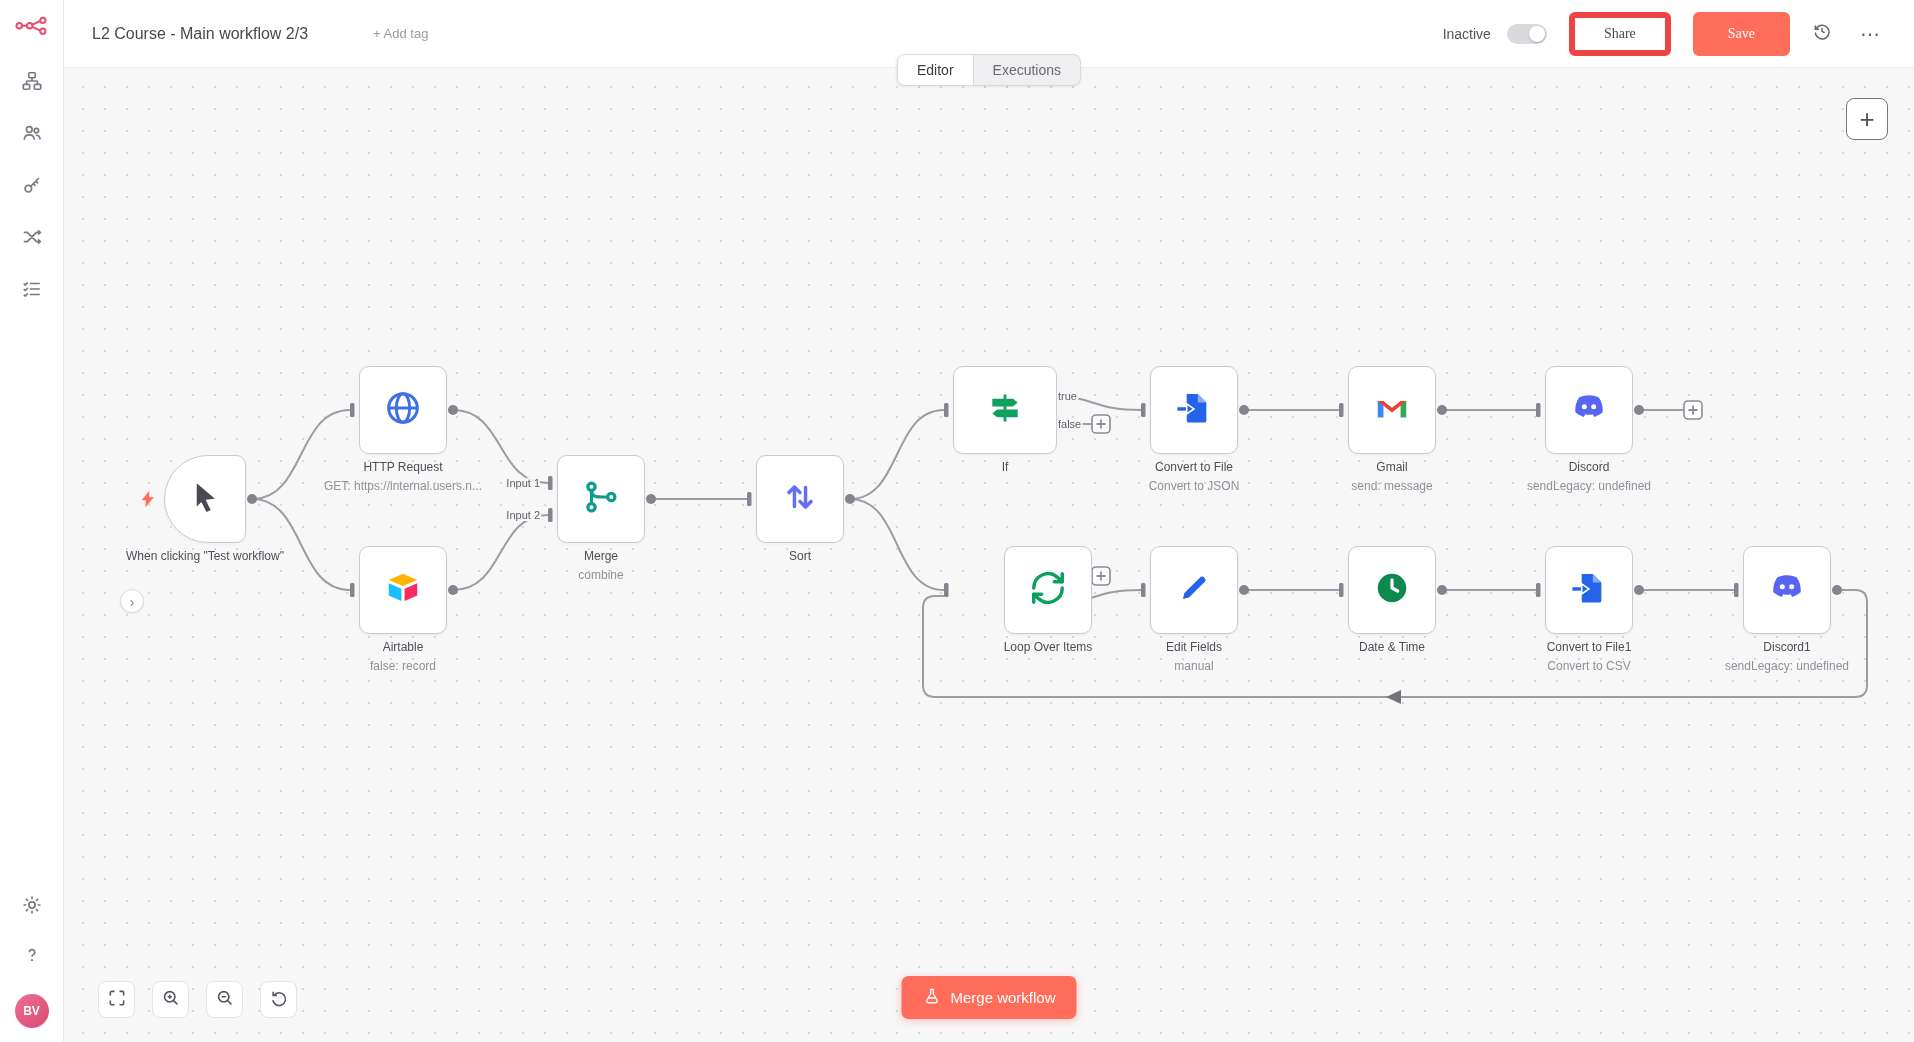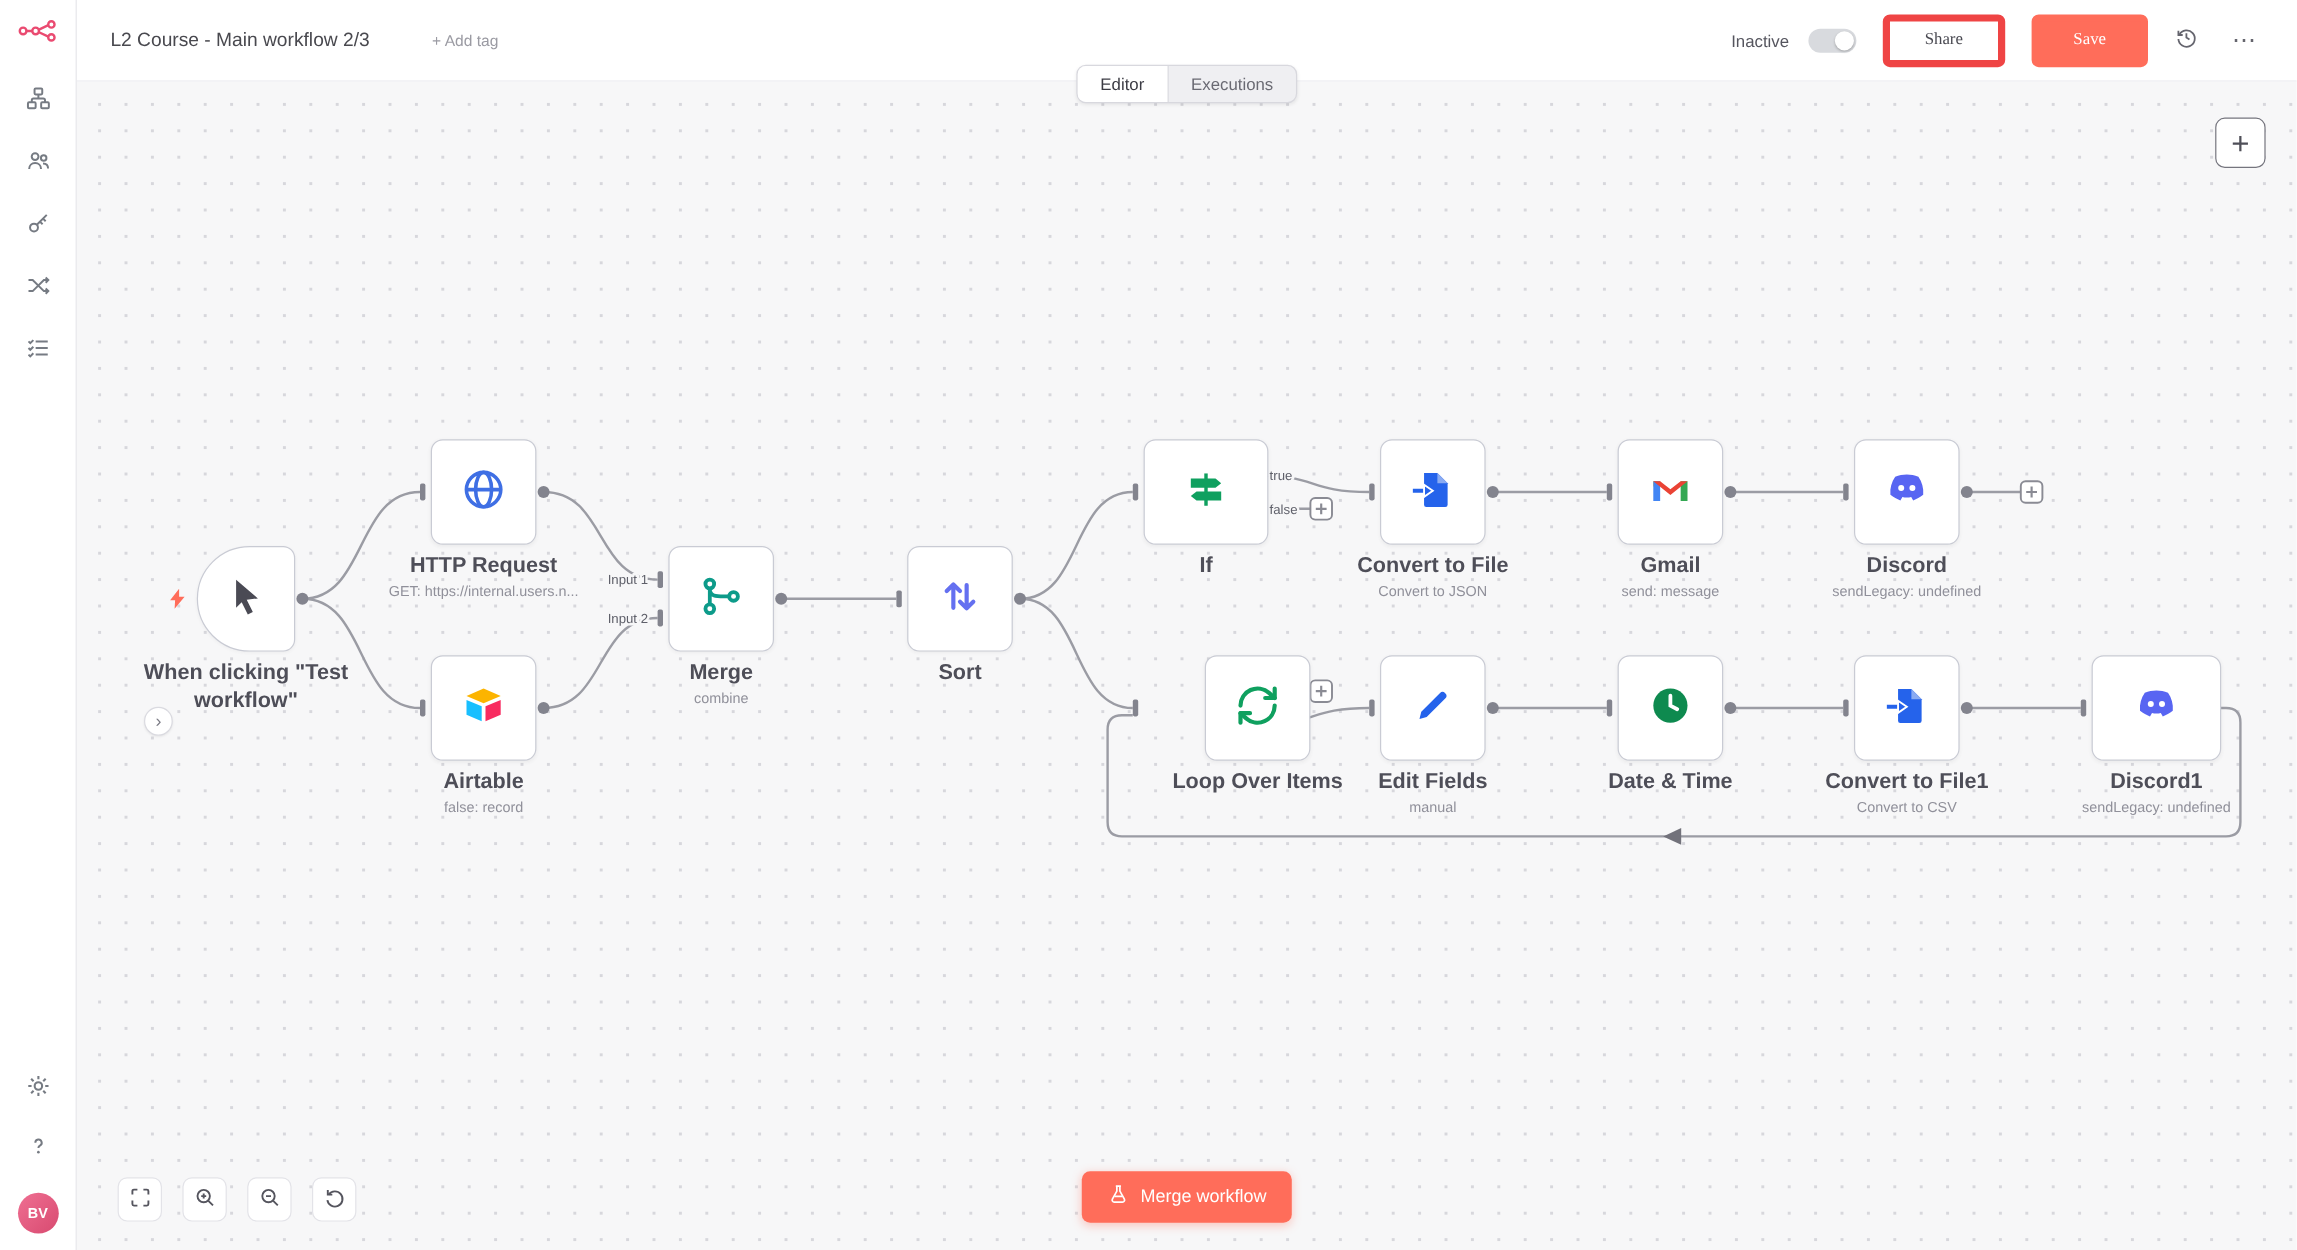--- a/index.html
+++ b/index.html
@@ -16,21 +16,21 @@
   .side-bottom { margin-top:auto; display:flex; flex-direction:column; gap:24px; align-items:center; }
   .avatar { width:34px; height:34px; border-radius:50%; color:#fff; font-size:12px; font-weight:bold;
     display:flex; align-items:center; justify-content:center;
     background:linear-gradient(135deg,#ef6f92,#d84a70); cursor:pointer; }
 
   
   .main { flex:1; display:flex; flex-direction:column; position:relative; }
   .header { height:68px; background:#fff; display:flex; align-items:center; padding:0 28px;
     border-bottom:1px solid #ececf0; z-index:9; }
   .title { font-size:16px; color:#49494f; cursor:text; }
-  .add-tag { margin-left:52px; font-size:13px; color:#9b9ba3; cursor:pointer; }
+  .add-tag { margin-left:65px; font-size:13px; color:#9b9ba3; cursor:pointer; }
   .header-right { margin-left:auto; display:flex; align-items:center; gap:16px; }
   .inactive-label { font-size:14px; color:#55555e; }
   .toggle { width:40px; height:20px; border-radius:10px; background:#d8dade; position:relative; cursor:pointer; }
   .toggle .knob { position:absolute; right:2px; top:2px; width:16px; height:16px; border-radius:50%;
     background:#fff; box-shadow:0 1px 2px rgba(0,0,0,.25); }
   .btn { font-size:14px; border-radius:6px; padding:8px 29px; border:6px solid #ef4444;
     background:#fff; color:#4a4a52; cursor:pointer; margin-left:6px;font-family:Liberation Serif, serif; }
   .btn.primary { background:#ff6d5a; border-color:#ff6d5a; color:#fff; font-weight:500; }
   .icon-btn { width:32px; height:32px; display:flex; align-items:center; justify-content:center;
     background:none; border:none; color:#65656e; font-size:20px; cursor:pointer; }
@@ -57,21 +57,21 @@
   .loop-arrow { fill:#72727b; }
 
   
   .node { position:absolute; }
   .node-box { width:100%; height:88px; background:#fff; border:1.7px solid #c9cbd4; border-radius:10px;
     display:flex; align-items:center; justify-content:center; cursor:pointer;
     box-shadow:0 1px 3px rgba(60,60,70,.06); }
   .node-box.trigger { border-radius:44px 10px 10px 44px; }
   .node-label { position:absolute; top:94px; left:50%; transform:translateX(-50%); width:178px;
     text-align:center; pointer-events:none; }
-  .node-name { font-size:18px; font-weight:700; color:#4e4e58; line-height:1.3; }
+  .node-name { font-size:12px; font-weight:400; color:#4e4e58; line-height:1.3; }
   .node-sub { font-size:12px; color:#90909a; margin-top:3px; }
   .bolt { position:absolute; left:-26px; top:34px; }
 
   
   .add-node { position:absolute; top:30px; right:26px; width:42px; height:42px; background:#fff;
     border:1.8px solid #75757e; border-radius:8px; font-size:26px; line-height:1; color:#4f4f58;
     display:flex; align-items:center; justify-content:center; cursor:pointer; }
   .zoom-controls { position:absolute; left:34px; bottom:24px; display:flex; gap:17px; }
   .zctrl { width:37px; height:37px; border-radius:8px; background:#fff; border:1px solid #e3e3e8;
     display:flex; align-items:center; justify-content:center; cursor:pointer; color:#55555e; }
@@ -428,21 +428,21 @@
                   <path d="M1.5 12.6 h6.5" stroke="#fff" stroke-width="4.4"></path>
                   <path d="M1.5 12.6 h6.5" stroke="#2563EB" stroke-width="2.2"></path>
                   <path d="M7.4 9.4 L12 12.6 L7.4 15.8 Z" fill="#2563EB" stroke="#fff" stroke-width="1"></path>
                 </svg></span>
             </div>
             <div class="node-label">
               <div class="node-name">Convert to File1</div>
               <div class="node-sub">Convert to CSV</div>
             </div>
           </div>
-          <div class="node" style="left: 1679px; top: 478px; width: 108px;">
+          <div class="node" style="left: 1679px; top: 478px; width: 88px;">
             <div class="node-box ">
               <span class="node-icon"><svg width="40" height="40" viewBox="0 0 24 24">
                   <path d="M6.2 5.6 C8.1 4.8 10 4.4 12 4.4 C14 4.4 15.9 4.8 17.8 5.6 C19.6 8.2 20.5 11.2 20.2 14.6 C18.6 15.9 16.9 16.8 15.2 17.4 L14.2 15.7 C13.5 15.9 12.8 16 12 16 C11.2 16 10.5 15.9 9.8 15.7 L8.8 17.4 C7.1 16.8 5.4 15.9 3.8 14.6 C3.5 11.2 4.4 8.2 6.2 5.6 Z" fill="#5865F2"></path>
                   <circle cx="9.2" cy="11.2" r="1.5" fill="#fff"></circle>
                   <circle cx="14.8" cy="11.2" r="1.5" fill="#fff"></circle>
                 </svg></span>
             </div>
             <div class="node-label">
               <div class="node-name">Discord1</div>
               <div class="node-sub">sendLegacy: undefined</div>

